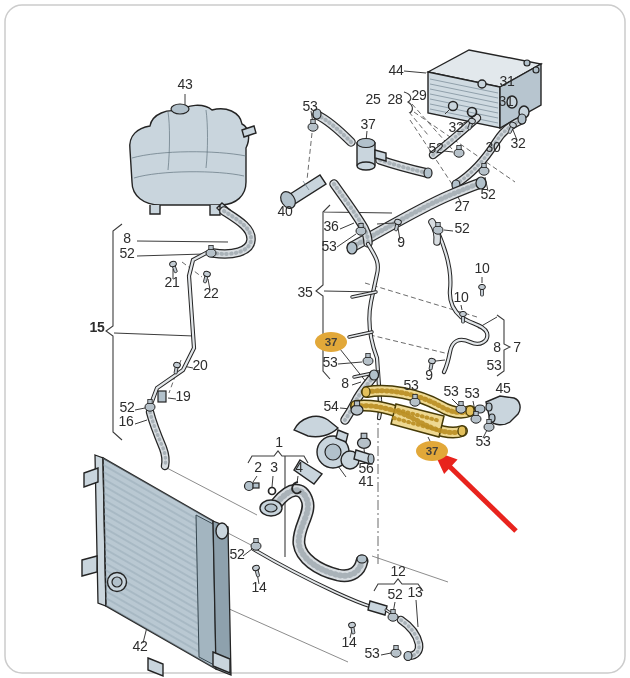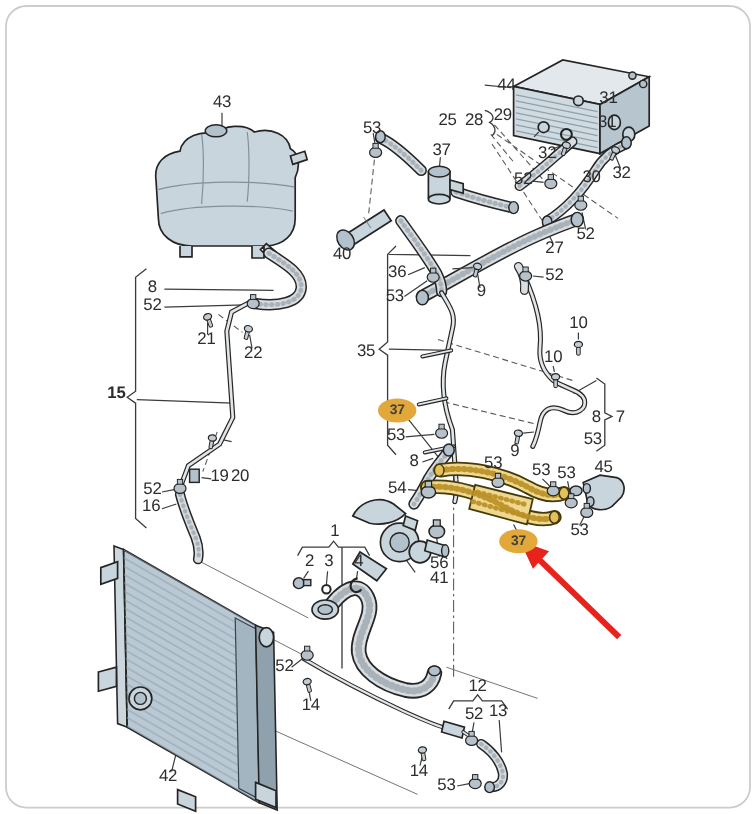--- a/index.html
+++ b/index.html
@@ -302,37 +302,37 @@
     <polygon points="438,455 453.2,460.5 444.8,469.6" class="arrow" stroke-width="1"></polygon>
   </g>
 </svg>
 
 <div id="callout-layer">
       <div class="callout" style="left: 185px; top: 84px;">43</div>
       <div class="callout" style="left: 310px; top: 106px;">53</div>
       <div class="callout" style="left: 373px; top: 99px;">25</div>
       <div class="callout" style="left: 395px; top: 99px;">28</div>
       <div class="callout" style="left: 368px; top: 124px;">37</div>
-      <div class="callout" style="left: 396px; top: 70px; margin-left: 26px;">44</div>
+      <div class="callout" style="left: 396px; top: 70px;">44</div>
       <div class="callout" style="left: 419px; top: 95px;">29</div>
       <div class="callout" style="left: 507px; top: 81px;">31</div>
       <div class="callout" style="left: 506px; top: 101px;">31</div>
       <div class="callout" style="left: 456px; top: 127px;">32</div>
       <div class="callout" style="left: 493px; top: 147px;">30</div>
       <div class="callout" style="left: 518px; top: 143px;">32</div>
       <div class="callout" style="left: 436px; top: 148px;">52</div>
       <div class="callout" style="left: 488px; top: 194px;">52</div>
       <div class="callout" style="left: 462px; top: 206px;">27</div>
       <div class="callout" style="left: 462px; top: 228px;">52</div>
       <div class="callout" style="left: 127px; top: 238px;">8</div>
       <div class="callout" style="left: 127px; top: 253px;">52</div>
       <div class="callout" style="left: 172px; top: 282px;">21</div>
       <div class="callout" style="left: 211px; top: 293px;">22</div>
       <div class="callout" style="left: 97px; top: 327px; font-weight: bold;">15</div>
-      <div class="callout" style="left: 200px; top: 365px; margin-top: 31px;">20</div>
+      <div class="callout" style="left: 200px; top: 365px;">20</div>
       <div class="callout" style="left: 183px; top: 396px;">19</div>
       <div class="callout" style="left: 127px; top: 407px;">52</div>
       <div class="callout" style="left: 126px; top: 421px;">16</div>
       <div class="callout" style="left: 140px; top: 646px;">42</div>
       <div class="callout" style="left: 285px; top: 211px;">40</div>
       <div class="callout" style="left: 331px; top: 226px;">36</div>
       <div class="callout" style="left: 329px; top: 246px;">53</div>
       <div class="callout" style="left: 305px; top: 292px;">35</div>
       <div class="callout" style="left: 401px; top: 242px;">9</div>
       <div class="callout badge" style="left: 331px; top: 342px;">37</div>

